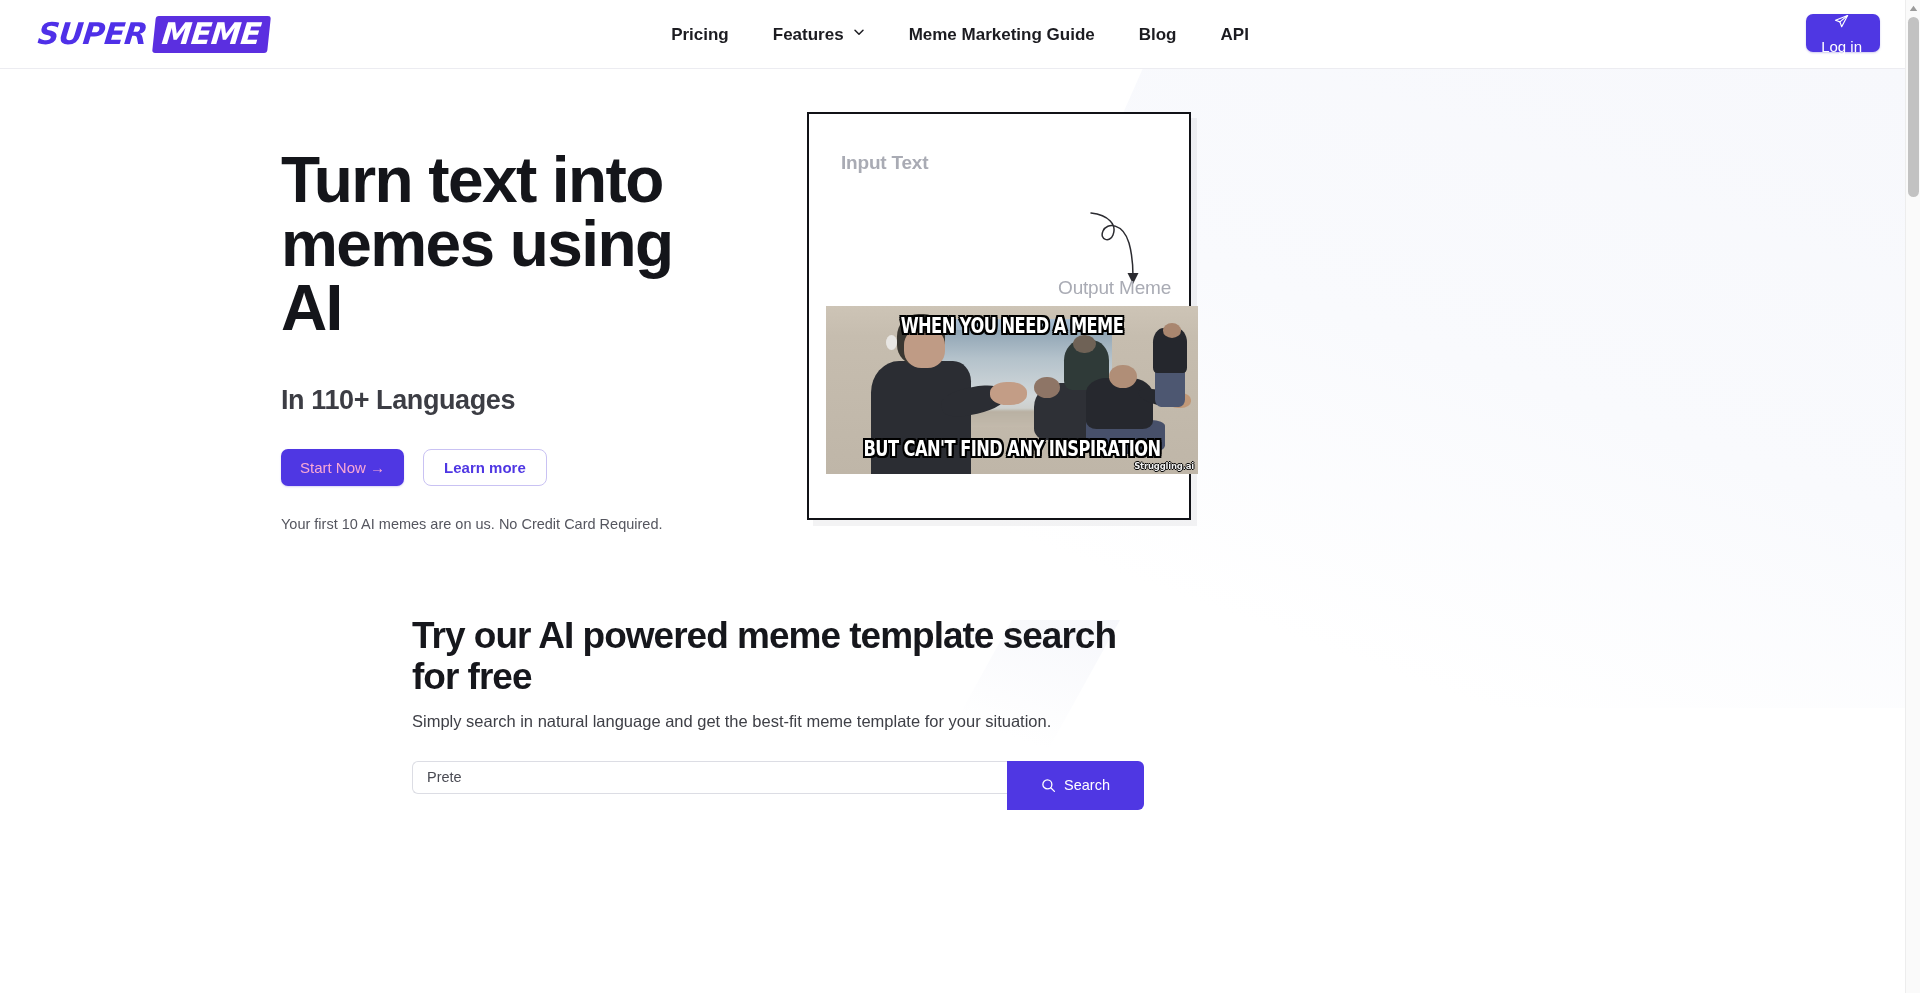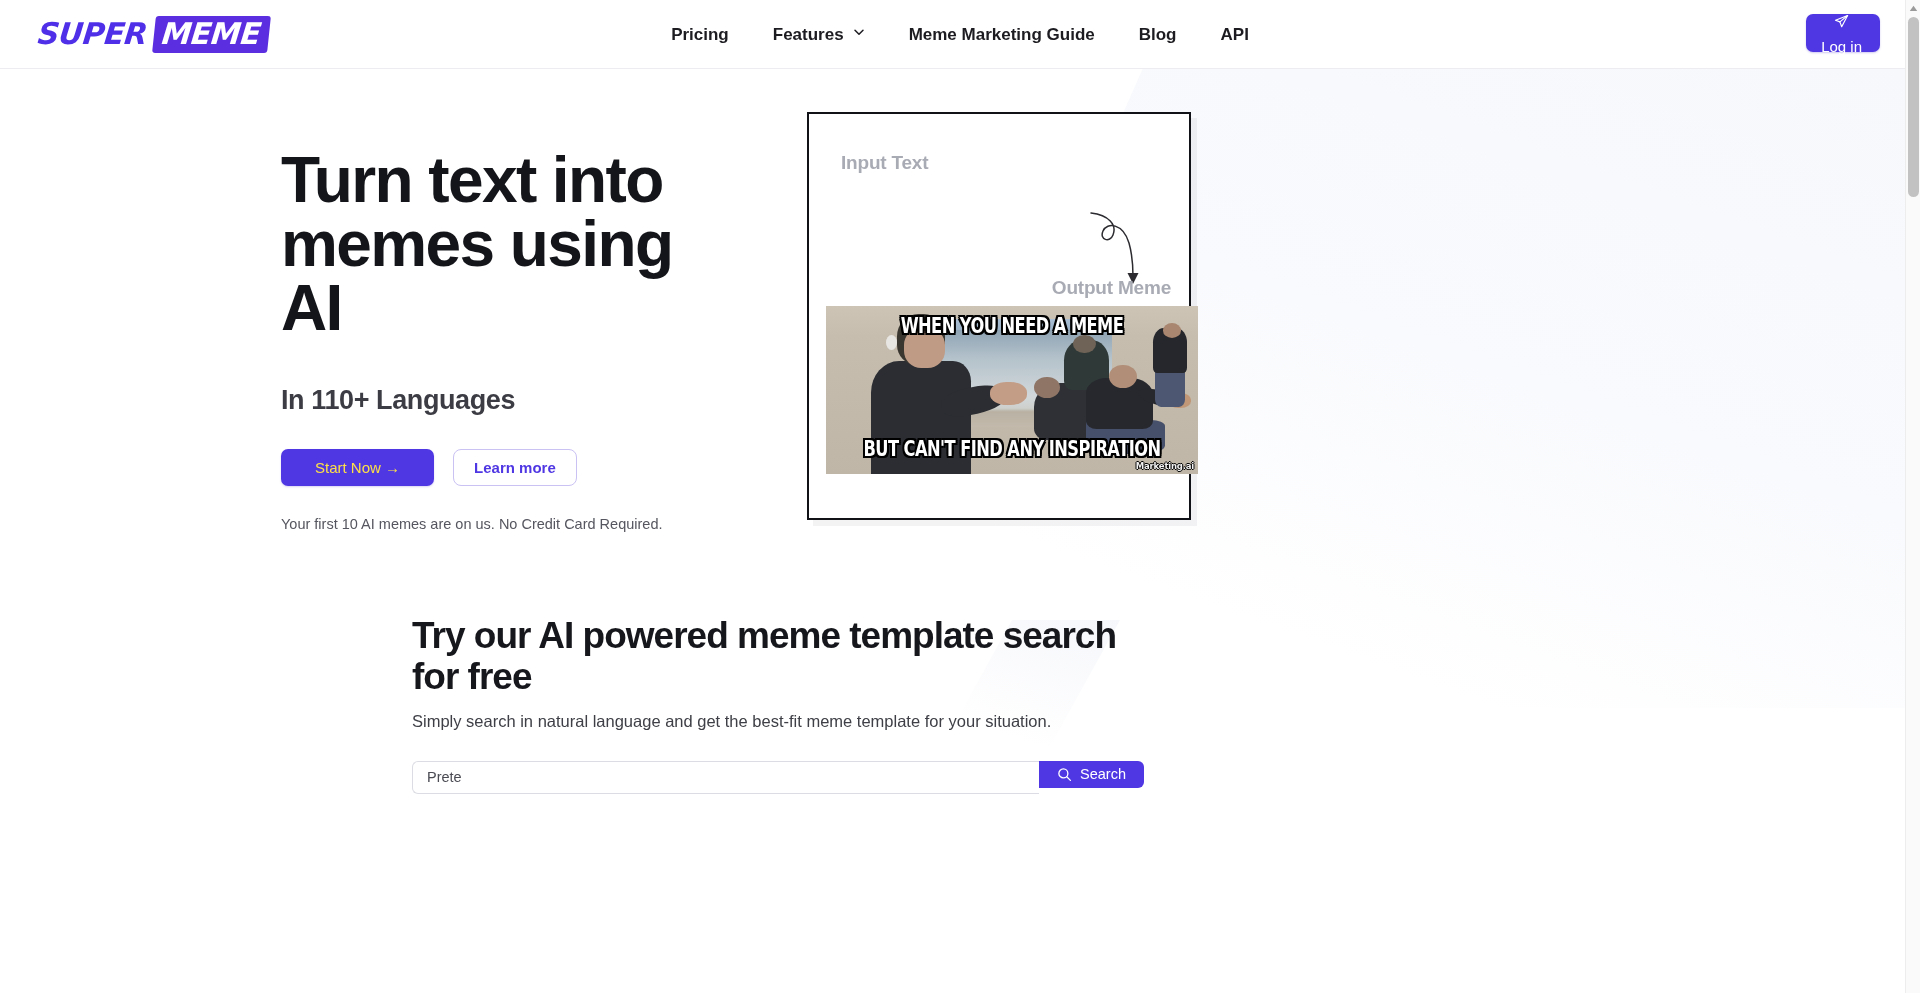--- a/index.html
+++ b/index.html
@@ -77,21 +77,21 @@
   .hero-title {
     font-size:64px; font-weight:700; line-height:1.0;
     letter-spacing:-1.6px; color:#14151a; max-width:420px;
   }
   .hero-sub {
     margin-top:45px; font-size:27px; font-weight:700;
     color:#3c3d44; letter-spacing:-0.4px;
   }
   .hero-btns { margin-top:33px; display:flex; align-items:center; gap:19px; }
   .btn-primary {
-    height:37px; padding:0 34px; background:#4f37e3; color:#fde047;
+    height:37px; padding:0 19px; background:#4f37e3; color:#f9a8d4;
     border:none; border-radius:7px; font-size:15px; font-weight:400;
     cursor:pointer; display:flex; align-items:center;
     box-shadow:0 1px 2px rgba(60,40,200,.2);
     font-family:"Liberation Sans", sans-serif;
   }
   .btn-outline {
     height:37px; padding:0 20px; background:#fff; color:#4f37e3;
     border:1px solid #c9c2f3; border-radius:8px; font-size:15px; font-weight:700;
     cursor:pointer; display:flex; align-items:center;
     font-family:"Liberation Sans", sans-serif;
@@ -113,21 +113,21 @@
   .input-pill {
     position:absolute; left:31px; top:71px;
     border:1.5px solid #b9bbc4; border-radius:9px;
     padding:8px 14px; background:#fff;
     font-size:18px; font-weight:700; color:#15161b; letter-spacing:-0.3px;
     white-space:nowrap;
   }
   .arrow-svg { position:absolute; left:280px; top:95px; }
   .output-label {
     position:absolute; right:18px; top:163px;
-    font-size:19px; font-weight:700; color:#a9abb4; letter-spacing:-0.2px;text-align:right;
+    font-size:19px; font-weight:400; color:#a9abb4; letter-spacing:-0.2px;text-align:right;
   }
 
   
   .meme {
     position:absolute; left:17px; top:192px; width:372px; height:168px;
     overflow:hidden; background:#cfc7ba;
   }
   .meme-bg { position:absolute; inset:0; }
   .sand-top { position:absolute; left:0; top:0; width:100%; height:100%;
     background: linear-gradient(180deg,#cdc4b6 0%, #c6bdaf 18%, #bfb6a8 100%); }
@@ -190,21 +190,21 @@
   .section-sub { margin-top:14px; font-size:16.5px; color:#3f4047; }
   .search-row { margin-top:30px; display:flex; align-items:stretch; width:732px; }
   .search-input {
     flex:1; height:33px; border:1px solid #dcdde4; border-right:none;
     border-radius:6px 0 0 6px; padding:0 14px; font-size:14.5px;
     color:#4a4b53; outline:none; background:#fff;
     font-family:"Liberation Sans", sans-serif;
   }
   .search-input::placeholder { color:#9a9ba4; }
   .search-btn {
-    height:27px; padding:0 18px; background:#4f37e3; color:#fff;
+    height:49px; padding:0 34px; background:#4f37e3; color:#fff;
     border:none; border-radius:0 6px 6px 0; font-size:14.5px;
     display:flex; align-items:center; gap:8px; cursor:pointer;
     font-family:"Liberation Sans", sans-serif;
   }
   .search-btn svg { display:block; }
 
   
   .scrollbar {
     position:absolute; top:0; right:0; width:15px; height:993px;
     background:#fafafa; border-left:1px solid #ededed; z-index:40;
@@ -315,21 +315,21 @@
           <div class="fig f4-head"></div>
           <div class="fig f4-arm"></div>
           <div class="fig f4-hand"></div>
 
           <div class="fig f5-legs"></div>
           <div class="fig f5-body"></div>
           <div class="fig f5-head"></div>
         </div>
         <div class="meme-text top">WHEN YOU NEED A MEME</div>
         <div class="meme-text bottom">BUT CAN'T FIND ANY INSPIRATION</div>
-        <div class="meme-wm">Marketing.ai</div>
+        <div class="meme-wm">Struggling.ai</div>
       </div>
     </div>
   </div>
 
   <div class="section">
     <h2 class="section-title">Try our AI powered meme template search for free</h2>
     <div class="section-sub">Simply search in natural language and get the best-fit meme template for your situation.</div>
     <div class="search-row">
       <input class="search-input" type="text" placeholder="Prete" value="Prete" style="">
       <button class="search-btn">

